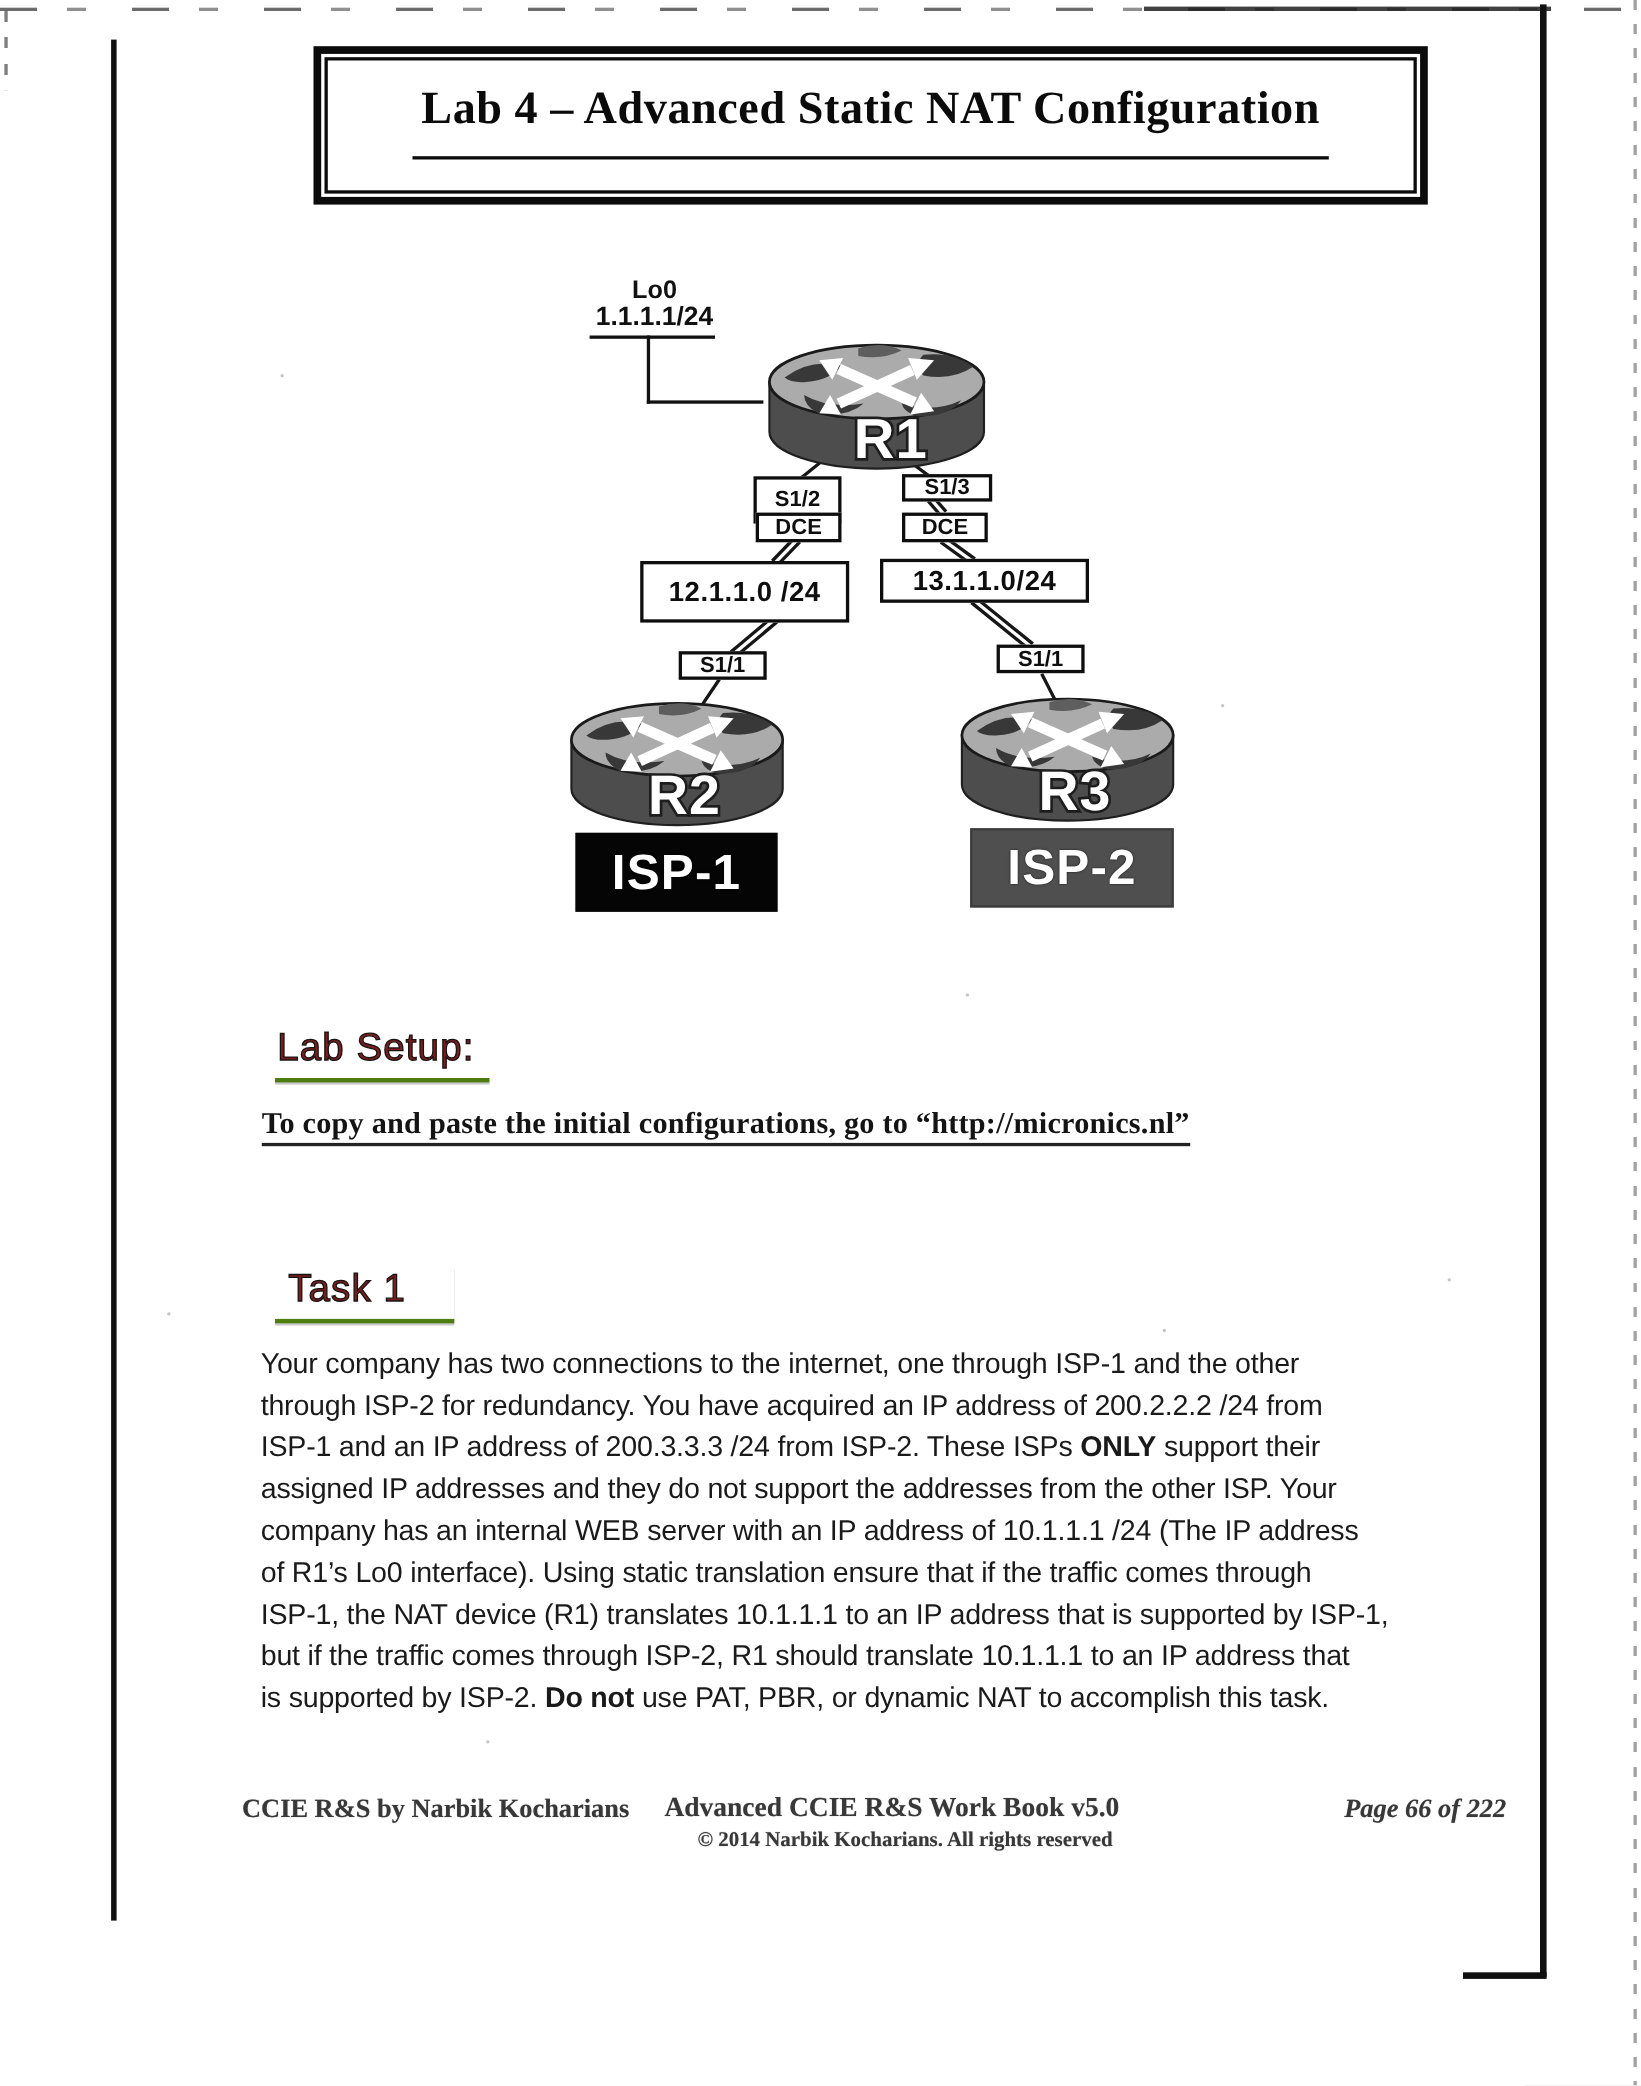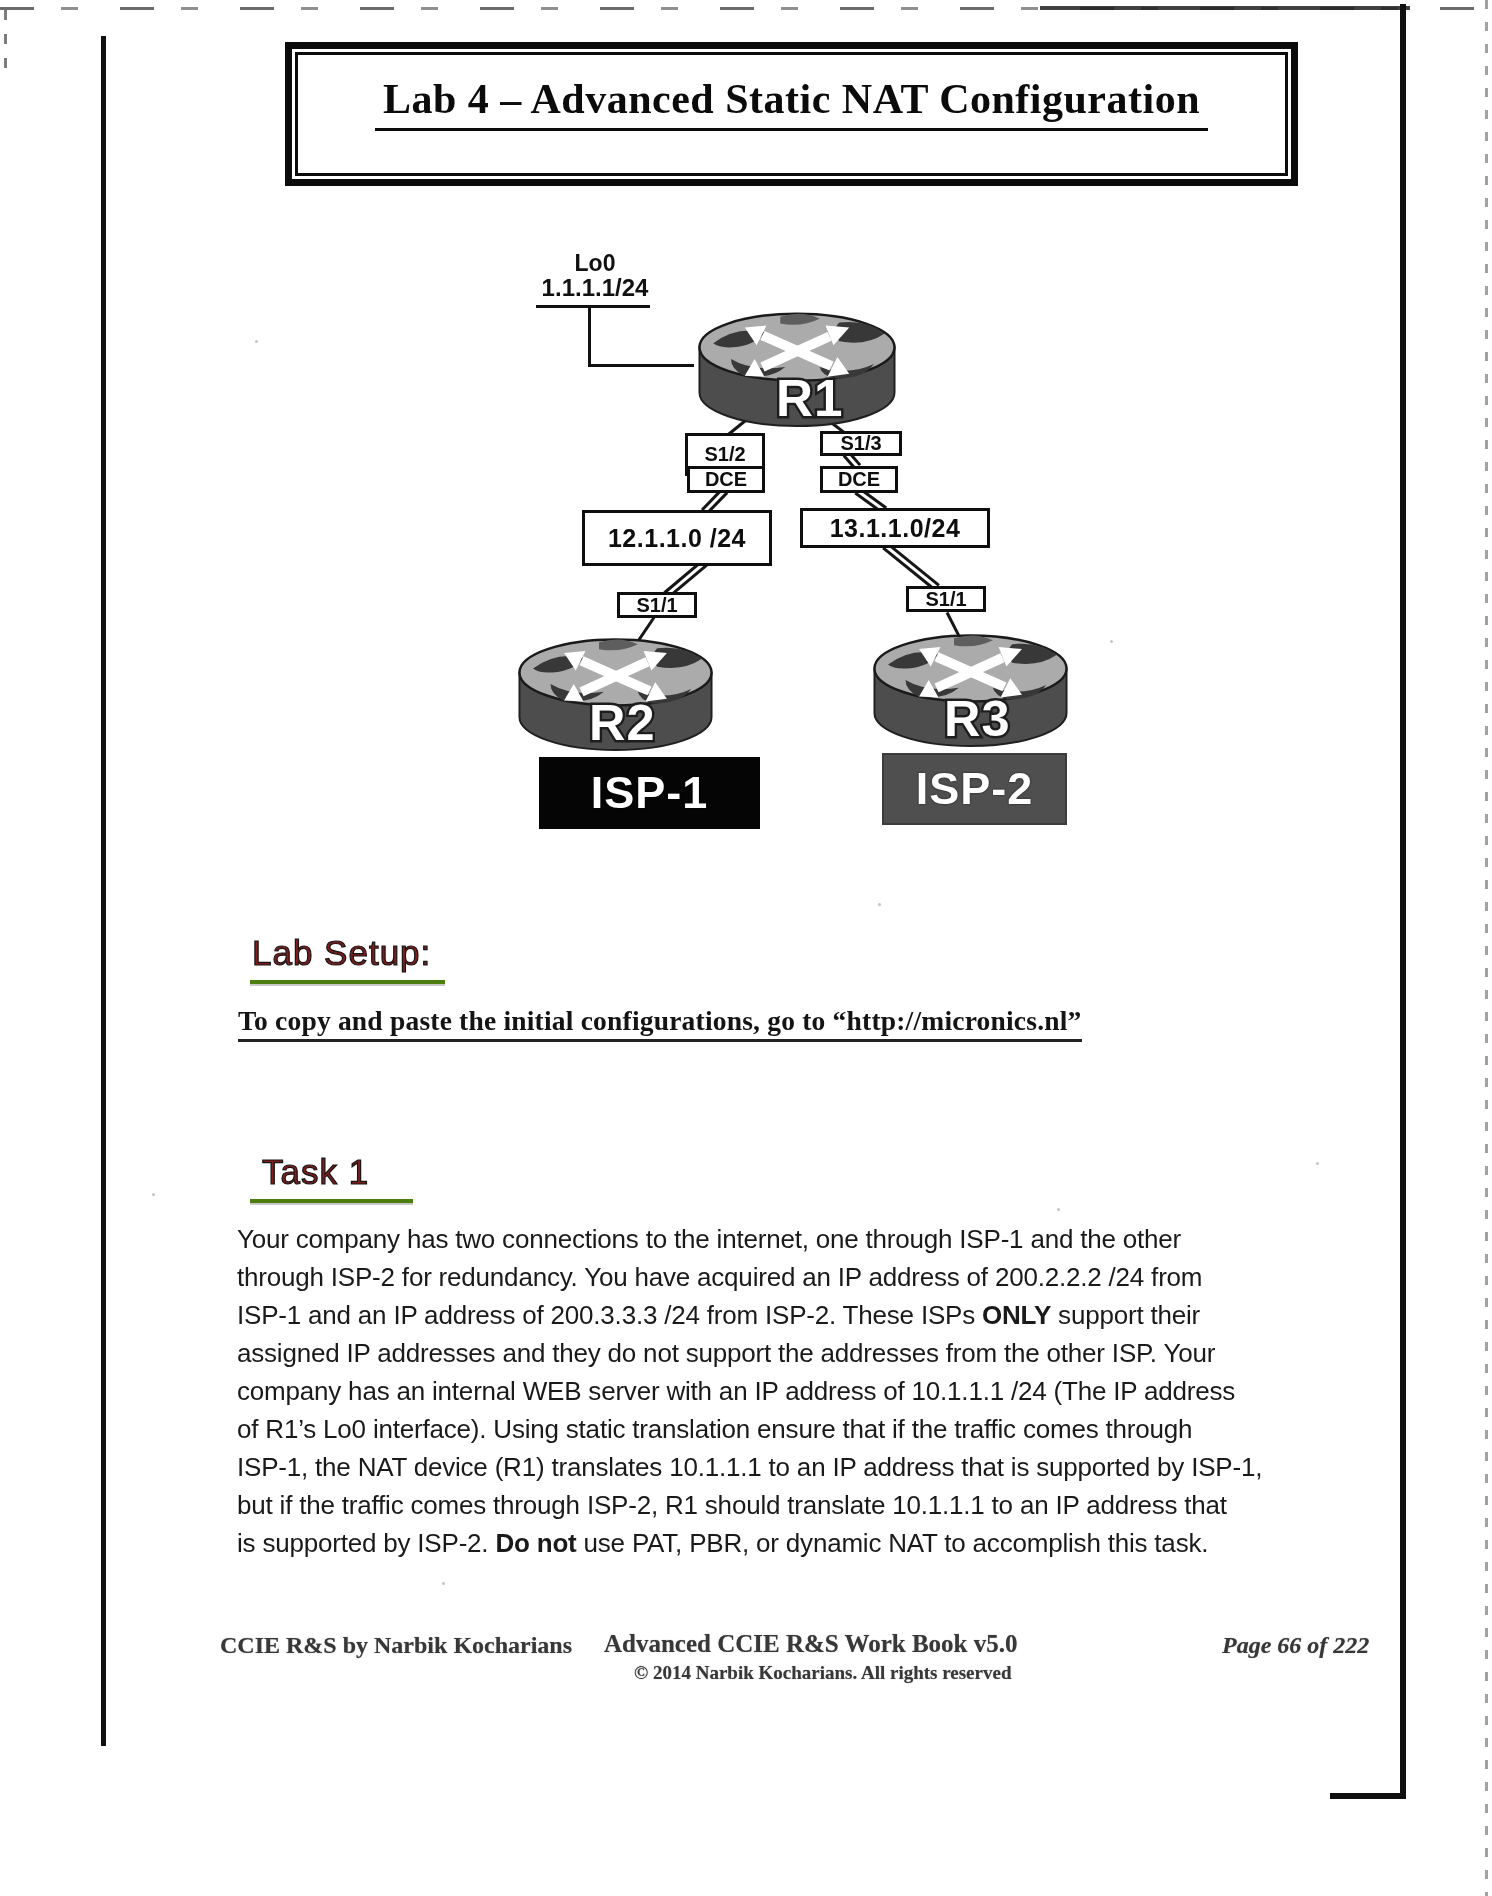--- a/index.html
+++ b/index.html
@@ -18,21 +18,21 @@
   .scan-left-dashes{position:absolute;left:4px;top:10px;width:3px;height:72px;opacity:.7;
     background:repeating-linear-gradient(180deg,#444 0 10px,transparent 10px 24px);}
   .speck{position:absolute;width:3px;height:3px;border-radius:50%;background:#8a8a8a;opacity:.5;}
 
   
   .title-box{position:absolute;left:285px;top:42px;width:1013px;height:144px;
     border:7px solid #0b0b0b;box-sizing:border-box;background:#fff;}
   .title-box-inner{position:absolute;left:3px;top:3px;right:3px;bottom:3px;
     border:3px solid #0b0b0b;display:flex;align-items:flex-start;justify-content:center;}
   .title-text{margin-top:20px;font-family:"Liberation Serif",serif;font-weight:bold;
-    font-size:42px;letter-spacing:.5px;border-bottom:3px solid #0b0b0b;padding:0 8px 5px 8px;
+    font-size:42px;letter-spacing:.5px;border-bottom:3px solid #0b0b0b;padding:0 8px 19px 8px;
     color:#0b0b0b;white-space:nowrap;}
 
   
   .lo0-label{position:absolute;left:520px;top:252px;width:150px;text-align:center;
     font-weight:bold;line-height:1.04;color:#111;}
   .lo0-label .l1{font-size:23px;}
   .lo0-label .l2{font-size:24px;}
   .lo0-underline{position:absolute;left:536px;top:305px;width:114px;height:3px;background:#111;}
   .lo0-vline{position:absolute;left:588px;top:305px;width:3px;height:62px;background:#111;}
   .lo0-hline{position:absolute;left:588px;top:364px;width:106px;height:3px;background:#111;}
@@ -166,21 +166,21 @@
 
     <div class="nbox small" style="left:685px;top:433px;width:80px;height:43px">S1/2</div>
     <div class="nbox small" style="left:820px;top:431px;width:82px;height:25px">S1/3</div>
     <div class="nbox small" style="left:687px;top:466px;width:78px;height:27px">DCE</div>
     <div class="nbox small" style="left:820px;top:466px;width:78px;height:27px">DCE</div>
     <div class="nbox subnet" style="left:582px;top:510px;width:190px;height:56px">12.1.1.0 /24</div>
     <div class="nbox subnet" style="left:800px;top:508px;width:190px;height:40px">13.1.1.0/24</div>
     <div class="nbox small" style="left:617px;top:592px;width:80px;height:26px">S1/1</div>
     <div class="nbox small" style="left:906px;top:586px;width:80px;height:26px">S1/1</div>
 
-    <div class="isp-tag isp-dark" style="left:539px;top:757px;width:221px;height:72px">ISP-1</div>
+    <div class="isp-tag isp-dark" style="left:523px;top:757px;width:184px;height:72px">ISP-1</div>
     <div class="isp-tag isp-gray" style="left:882px;top:753px;width:185px;height:72px">ISP-2</div>
   </div>
 
   <div class="heavy-heading" id="lab-setup-heading">Lab Setup:</div>
   <div class="setup-line" id="setup-line1">To copy and paste the initial configurations, go to “http://micronics.nl”</div>
 
   <div class="heavy-heading" id="task1-heading">Task 1</div>
   <div id="task1-body">
       <div class="task-line"><span>Your company has two connections to the internet, one through ISP-1 and the other</span></div>
       <div class="task-line"><span>through ISP-2 for redundancy. You have acquired an IP address of 200.2.2.2 /24 from</span></div>

